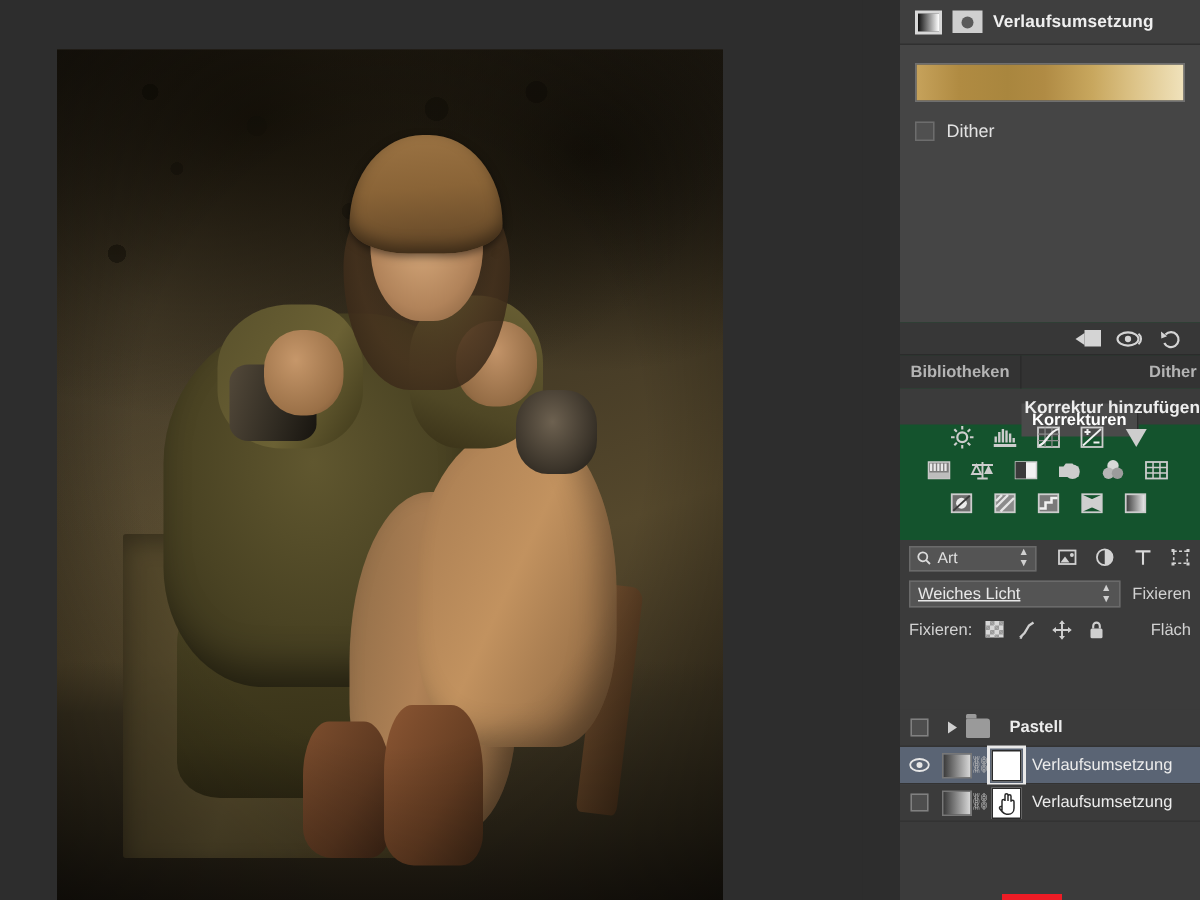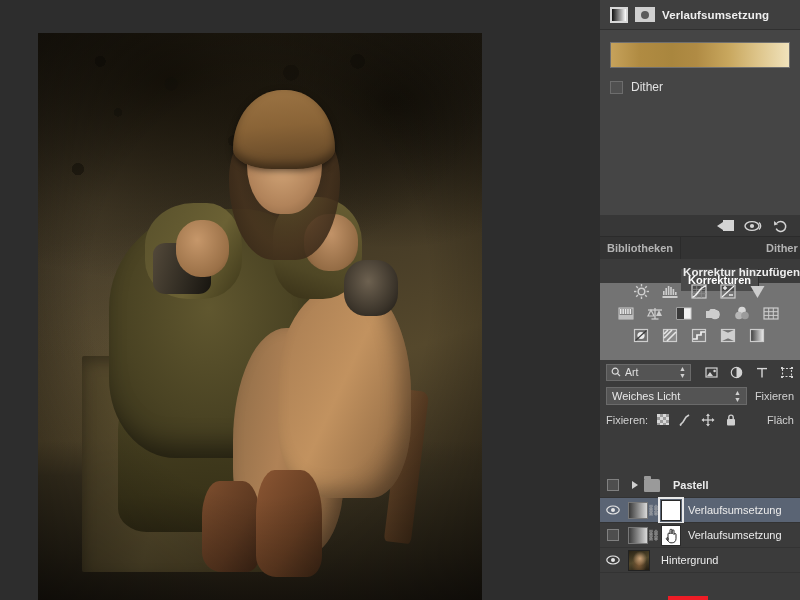--- a/index.html
+++ b/index.html
@@ -182,21 +182,21 @@
       #c8a75e 66%, #ddc489 82%, #f0e2bb 100%);
   }
   .chk-row { display: flex; align-items: center; gap: 8px; margin-top: 12px; }
   .chk {
     width: 13px; height: 13px; background: #505050;
     border: 1px solid #6d6d6d;
   }
   .chk-lbl { color: #e2e2e2; font-size: 12px; }
 
   
-  .adj { position: absolute; left: 0; top: 215px; width: 200px; height: 145px; background: #737373; }
+  .adj { position: absolute; left: 0; top: 215px; width: 200px; height: 145px; background: #14532d; }
   .adj-iconbar {
     height: 22px; background: #373737; display: flex; align-items: center;
     justify-content: flex-end; gap: 10px; padding-right: 10px;
     border-bottom: 1px solid #2b2b2b;
   }
   .mini { width: 17px; height: 14px; position: relative; }
   .mini-clip { border: 0; }
   .mini-clip .sq { position: absolute; right: 0; top: 1px; width: 11px; height: 11px; background: #d4d4d4; }
   .mini-clip .ar {
     position: absolute; left: 0; top: 3px; width: 0; height: 0;
@@ -243,21 +243,21 @@
   .filt-icons { display: flex; align-items: center; gap: 11px; margin-left: 8px; }
   .fi { width: 14px; height: 14px; }
   .lay-blend {
     height: 24px; display: flex; align-items: center; padding: 0 6px; gap: 8px;
   }
   .blend-select {
     width: 152px; height: 18px; background: #545454; border: 1px solid #6a6a6a;
     display: flex; align-items: center; padding: 0 5px;
     color: #e8e8e8; font-size: 11px;
   }
-  .blend-select .sp { flex: 1; }
+  .blend-select .sp { flex: 1; text-decoration: underline; }
   .lbl-dim { color: #d2d2d2; font-size: 11px; white-space: nowrap; }
   .lay-lock {
     height: 23px; display: flex; align-items: center; padding: 0 6px; gap: 9px;
   }
   .lock-ic { width: 14px; height: 14px; }
   .checker {
     width: 12px; height: 11px;
     background-image:
       linear-gradient(45deg, #9b9b9b 25%, transparent 25%, transparent 75%, #9b9b9b 75%),
       linear-gradient(45deg, #9b9b9b 25%, transparent 25%, transparent 75%, #9b9b9b 75%);
@@ -668,28 +668,18 @@
           <span class="mask-thumb">
             <span class="hand">
               <svg width="15" height="17" viewBox="0 0 15 17">
                 <path d="M4 13.5 V7 a1 1 0 0 1 2 0 V3.2 a1 1 0 0 1 2 0 V7 V3.8 a1 1 0 0 1 2 0 V7.5 a1 1 0 0 1 2 0 v4.3 c0 2.3-1.6 4-3.8 4 H7 c-1.4 0-2-.7-3-1.8 L2.4 12 a1 1 0 0 1 1.6-1.1 z" fill="#ffffff" stroke="#2a2a2a" stroke-width="1"></path>
               </svg>
             </span>
           </span>
           <span class="lay-name">Verlaufsumsetzung</span>
         </div>
 
-        <div class="lay-row">
-          <div class="eye-cell">
-            <svg class="eye" viewBox="0 0 14 10">
-              <ellipse cx="7" cy="5" rx="6.2" ry="4" fill="none" stroke="#e6e6e6" stroke-width="1.2"></ellipse>
-              <circle cx="7" cy="5" r="2" fill="#e6e6e6"></circle>
-            </svg>
-          </div>
-          <span class="bg-thumb"></span>
-          <span class="lay-name" style="margin-left:11px">Hintergrund</span>
-        </div>
 
         <div class="red-box"></div>
       </div>
     </div>
   </div>
 </div>
 
 </body></html>

